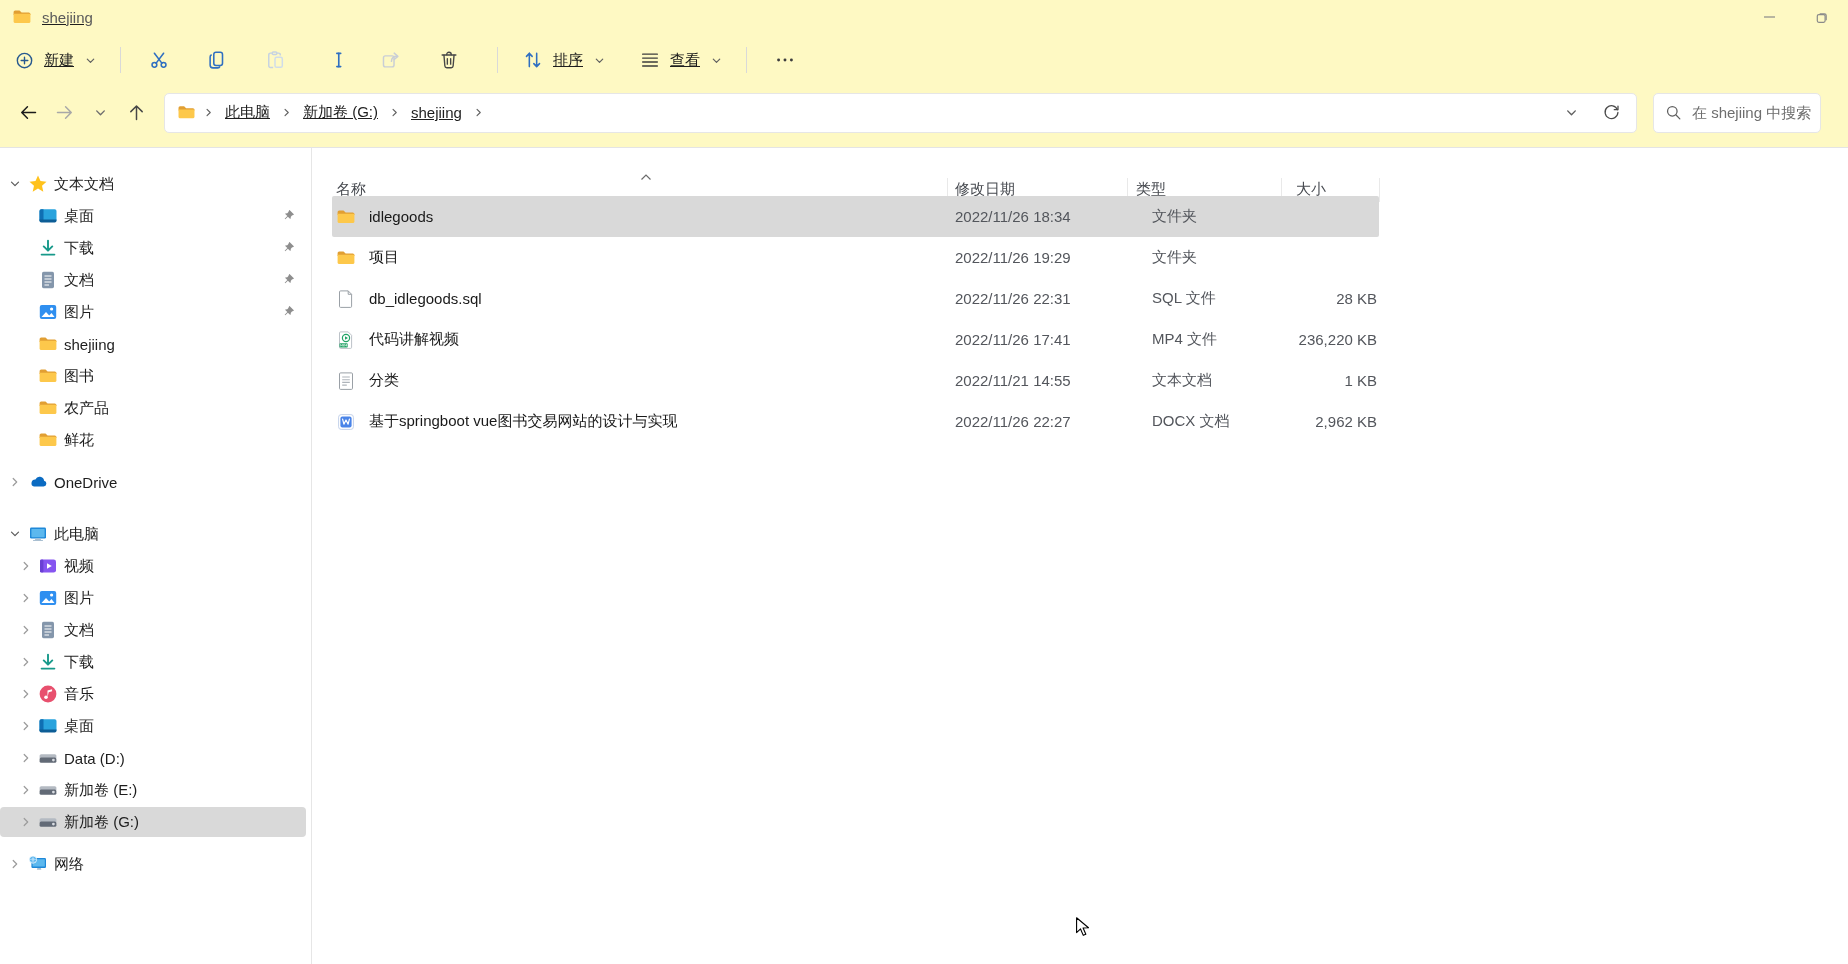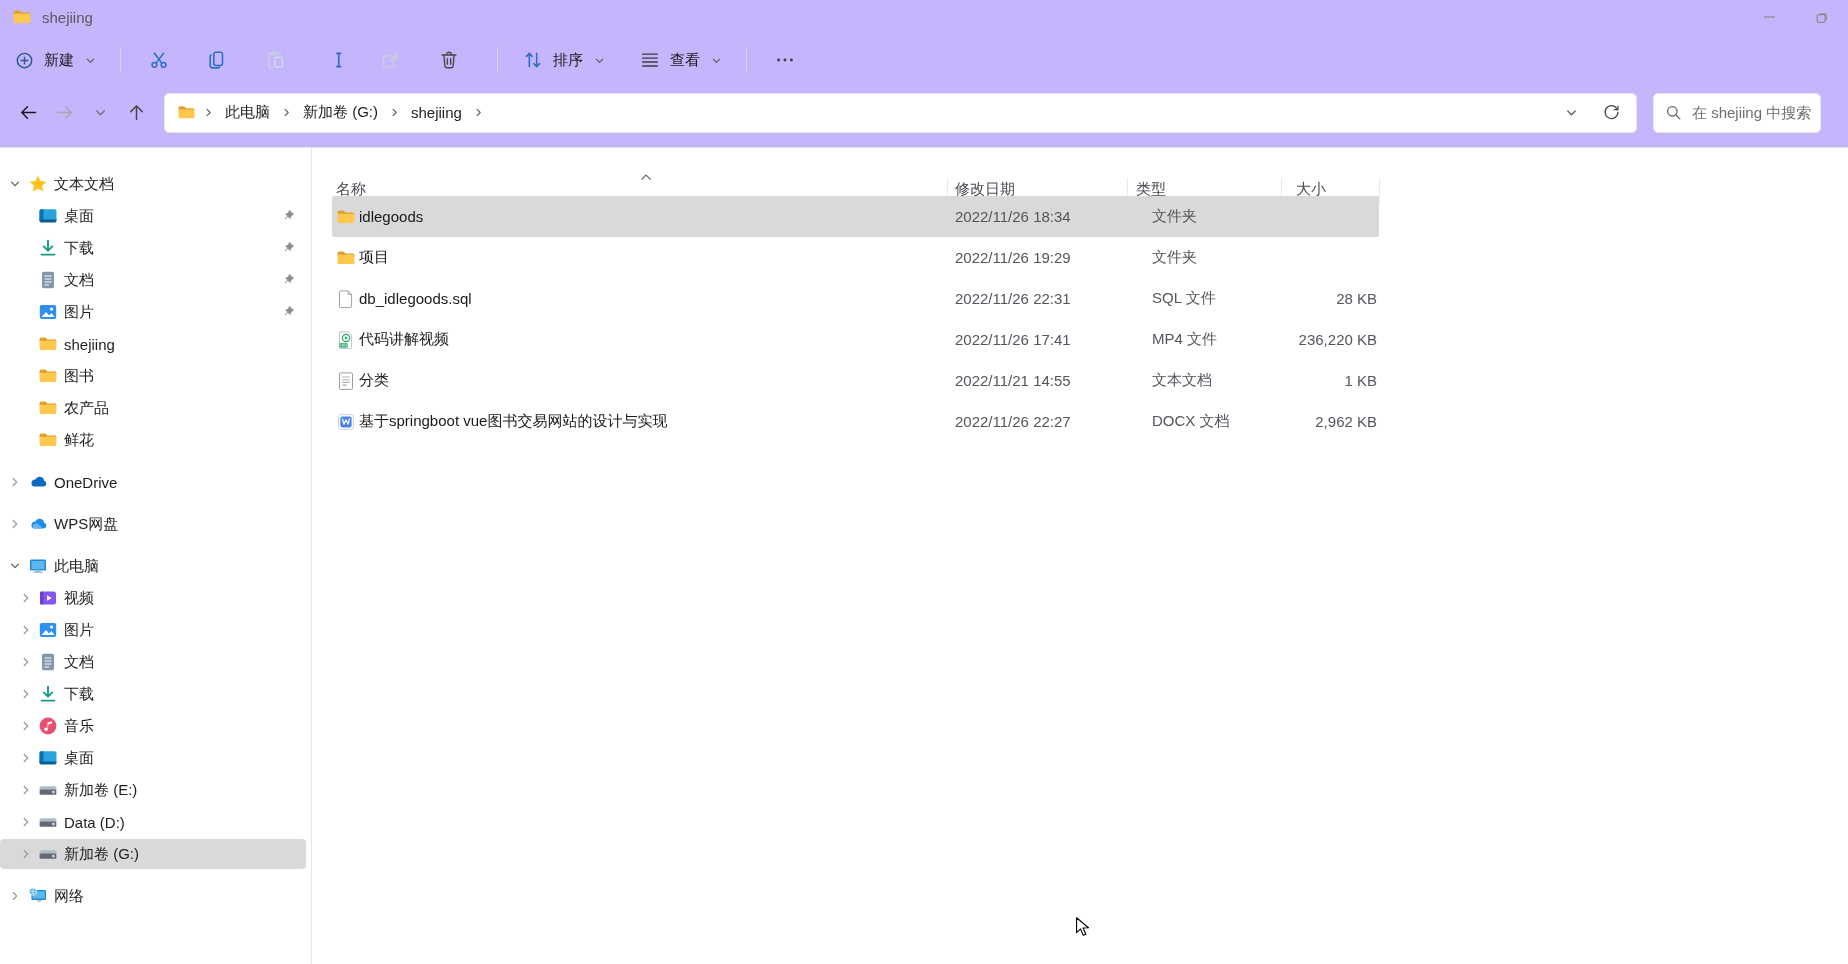--- a/index.html
+++ b/index.html
@@ -2,21 +2,21 @@
 <html><head>
 <meta charset="utf-8">
 <style>
   * { box-sizing: border-box; }
   html,body { margin:0; padding:0; }
   body {
     width:1848px; height:964px; overflow:hidden; position:relative;
     background:#ffffff; font-family:"Liberation Sans", sans-serif;
     color:#1f1f1f; -webkit-font-smoothing:antialiased;
   }
-  .window { position:absolute; inset:0; background:#c4b5fd; }
+  .window { position:absolute; inset:0; background:#fef9c3;text-decoration:underline; }
 
   
   .titlebar { height:34px; display:flex; align-items:center; padding-left:12px; position:relative; }
   .titlebar .app-icon { width:20px; height:20px; display:inline-flex; }
   .titlebar .title { font-size:15px; color:#5a5a5a; margin-left:10px; }
   .win-controls { position:absolute; right:0; top:0; height:34px; display:flex; }
   .win-btn { width:52px; height:34px; display:flex; align-items:center; justify-content:center; }
 
   
   .toolbar { height:52px; display:flex; align-items:center; padding-left:4px; }
@@ -63,21 +63,21 @@
   .flist-header { position:absolute; top:26px; left:0; right:0; height:32px; }
   .fh-cell { position:absolute; top:6px; font-size:15px; color:#474a50; }
   .fh-name { left:24px; } .fh-date { left:643px; } .fh-type { left:824px; } .fh-size { left:984px; }
   .fh-sep { position:absolute; top:4px; width:1px; height:24px; background:#e9e9e9; }
   .fh-caret { position:absolute; top:-6px; left:328px; }
   .frows { position:absolute; top:48px; left:0; right:0; }
   .frow { height:41px; position:relative; font-size:15px; }
   .frow .row-bg { position:absolute; left:20px; width:1047px; top:0; bottom:0; border-radius:2px; }
   .frow.selected .row-bg { background:#d9d9d9; }
   .fc { position:absolute; top:0; height:41px; display:flex; align-items:center; z-index:1; }
-  .fc-name { left:24px; width:600px; gap:3px; color:#191919; }
+  .fc-name { left:24px; width:600px; gap:13px; color:#191919; }
   .fc-name .fname { white-space:nowrap; overflow:hidden; }
   .fc-icon { width:20px; height:20px; flex:0 0 20px; display:flex; }
   .fc-date { left:643px; color:#53565c; }
   .fc-type { left:840px; color:#53565c; }
   .fc-size { left:955px; width:110px; justify-content:flex-end; color:#53565c; }
 
   
   .cursor { position:absolute; left:1072px; top:915px; z-index:50; pointer-events:none; }
 </style>
 </head>
@@ -431,35 +431,20 @@
             </svg>
           </span>
           <span class="sb-icon">
             <svg viewBox="0 0 20 20" width="20" height="20">
               <path d="M6 14.6h9.6a3 3 0 0 0 .5-5.9A4.6 4.6 0 0 0 7.4 7.4a3.7 3.7 0 0 0-1.4 7.2z" fill="#0b6bc2"></path>
             </svg>
           </span>
           <span class="sb-label">OneDrive</span>
         </div>
         <div class="sb-gap"></div>
-        <div class="sb-item d0">
-          <span class="sb-bg"></span>
-          <span class="sb-chev">
-            <svg width="12" height="12" viewBox="0 0 12 12">
-              <path d="M4.2 2.5L7.7 6l-3.5 3.5" fill="none" stroke="#9b9b9b" stroke-width="1.2" stroke-linecap="round" stroke-linejoin="round"></path>
-            </svg>
-          </span>
-          <span class="sb-icon">
-            <svg viewBox="0 0 20 20" width="20" height="20">
-              <path d="M6 14.6h9.6a3 3 0 0 0 .5-5.9A4.6 4.6 0 0 0 7.4 7.4a3.7 3.7 0 0 0-1.4 7.2z" fill="#1f8ae8"></path>
-              <path d="M5.2 14.6a3.4 3.4 0 0 1 3-5.2 3.6 3.6 0 0 1 3.3 2.2 2.6 2.6 0 0 1 2 3z" fill="#6db4f2"></path>
-            </svg>
-          </span>
-          <span class="sb-label">WPS网盘</span>
-        </div>
         <div class="sb-gap"></div>
         <div class="sb-item d0">
           <span class="sb-bg"></span>
           <span class="sb-chev">
             <svg width="12" height="12" viewBox="0 0 12 12">
               <path d="M2.5 4.2L6 7.7l3.5-3.5" fill="none" stroke="#5a5a5a" stroke-width="1.2" stroke-linecap="round" stroke-linejoin="round"></path>
             </svg>
           </span>
           <span class="sb-icon">
             <svg viewBox="0 0 20 20" width="20" height="20">
@@ -573,37 +558,37 @@
               <path d="M4.2 2.5L7.7 6l-3.5 3.5" fill="none" stroke="#9b9b9b" stroke-width="1.2" stroke-linecap="round" stroke-linejoin="round"></path>
             </svg>
           </span>
           <span class="sb-icon">
             <svg viewBox="0 0 20 20" width="20" height="20">
               <rect x="1.6" y="6.2" width="16.8" height="4.6" rx="1.6" fill="#b4bac2"></rect>
               <rect x="1.6" y="9.4" width="16.8" height="5.4" rx="1.6" fill="#626a76"></rect>
               <circle cx="15.4" cy="12.1" r="1.4" fill="#d9dde2"></circle>
             </svg>
           </span>
-          <span class="sb-label">新加卷 (E:)</span>
+          <span class="sb-label">Data (D:)</span>
         </div>
         <div class="sb-item d1">
           <span class="sb-bg"></span>
           <span class="sb-chev">
             <svg width="12" height="12" viewBox="0 0 12 12">
               <path d="M4.2 2.5L7.7 6l-3.5 3.5" fill="none" stroke="#9b9b9b" stroke-width="1.2" stroke-linecap="round" stroke-linejoin="round"></path>
             </svg>
           </span>
           <span class="sb-icon">
             <svg viewBox="0 0 20 20" width="20" height="20">
               <rect x="1.6" y="6.2" width="16.8" height="4.6" rx="1.6" fill="#b4bac2"></rect>
               <rect x="1.6" y="9.4" width="16.8" height="5.4" rx="1.6" fill="#626a76"></rect>
               <circle cx="15.4" cy="12.1" r="1.4" fill="#d9dde2"></circle>
             </svg>
           </span>
-          <span class="sb-label">Data (D:)</span>
+          <span class="sb-label">新加卷 (E:)</span>
         </div>
         <div class="sb-item d1 selected">
           <span class="sb-bg"></span>
           <span class="sb-chev">
             <svg width="12" height="12" viewBox="0 0 12 12">
               <path d="M4.2 2.5L7.7 6l-3.5 3.5" fill="none" stroke="#9b9b9b" stroke-width="1.2" stroke-linecap="round" stroke-linejoin="round"></path>
             </svg>
           </span>
           <span class="sb-icon">
             <svg viewBox="0 0 20 20" width="20" height="20">

